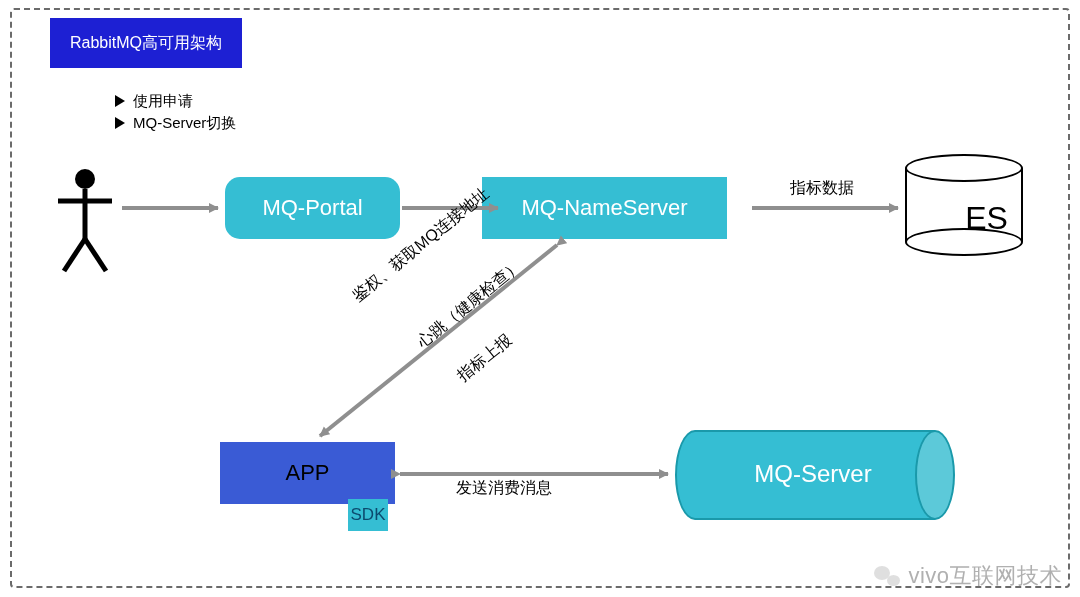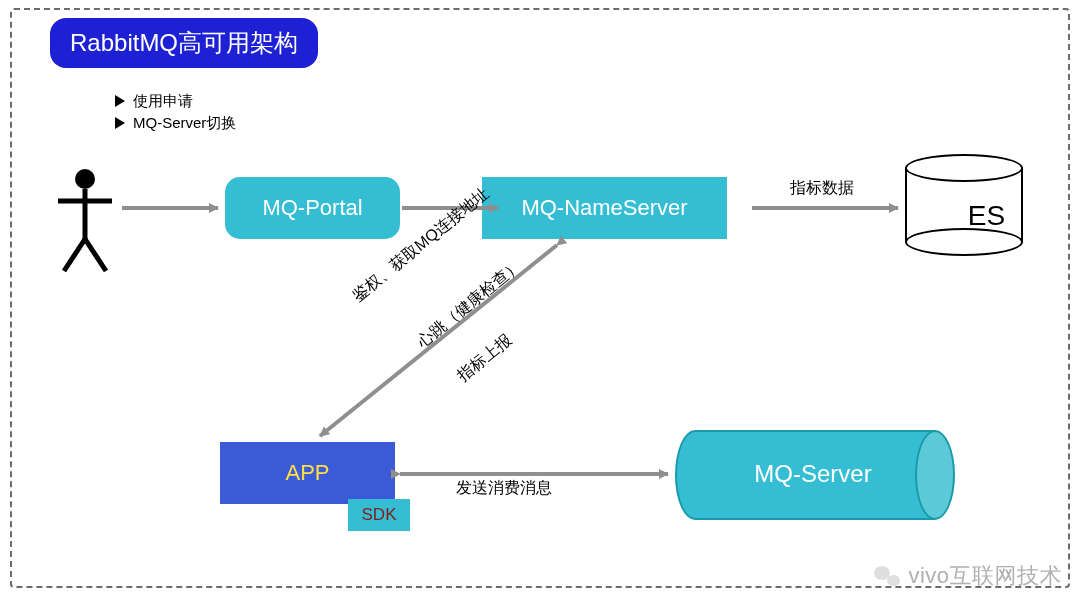--- a/index.html
+++ b/index.html
@@ -18,22 +18,22 @@
     border: 2px dashed #6b6b6b;
     border-radius: 4px;
   }
   .title-badge {
     position: absolute;
     left: 50px; top: 18px;
     height: 50px;
     padding: 0 20px;
     background: #1d20d3;
     color: #fff;
-    font-size: 24px;
-    display: flex; align-items: center; border-radius: 16px;
+    font-size: 16px;
+    display: flex; align-items: center;
   }
   .bullets {
     position: absolute;
     left: 115px; top: 90px;
     font-size: 15px;
     color: #000;
   }
   .bullets .row {
     display: flex; align-items: center;
     line-height: 22px;
@@ -64,28 +64,28 @@
     left: 482px; top: 177px;
     width: 245px; height: 62px;
     background: #35bed3;
     color: #fff; font-size: 22px;
   }
   .app {
     position: absolute;
     left: 220px; top: 442px;
     width: 175px; height: 62px;
     background: #3a5bd5;
-    color: #fde047; font-size: 22px;
+    color: #000000; font-size: 22px;
   }
   .sdk {
     position: absolute;
     left: 348px; top: 499px;
-    width: 62px; height: 32px;
-    background: #35bed3;
-    color: #7f1d1d; font-size: 17px;
+    width: 40px; height: 32px;
+    background: #35bed3;
+    color: #0c4a6e; font-size: 17px;
   }
 
   
   .es {
     position: absolute;
     left: 905px; top: 154px;
     width: 118px; height: 102px;
   }
   .es .body {
     position: absolute;
@@ -99,21 +99,21 @@
     border: 2px solid #000;
     border-radius: 50%;
     background: #fff;
   }
   .es .top { top: 0; }
   .es .bot { bottom: 0; z-index: -1; }
   .es .lbl {
     position: absolute;
     left: 0; right: 0; top: 46px;
     text-align: center;
-    font-size: 28px;
+    font-size: 32px;
     color: #000;
     padding-left: 45px;
   }
 
   
   .mqserver {
     position: absolute;
     left: 675px; top: 430px;
     width: 280px; height: 90px;
   }

